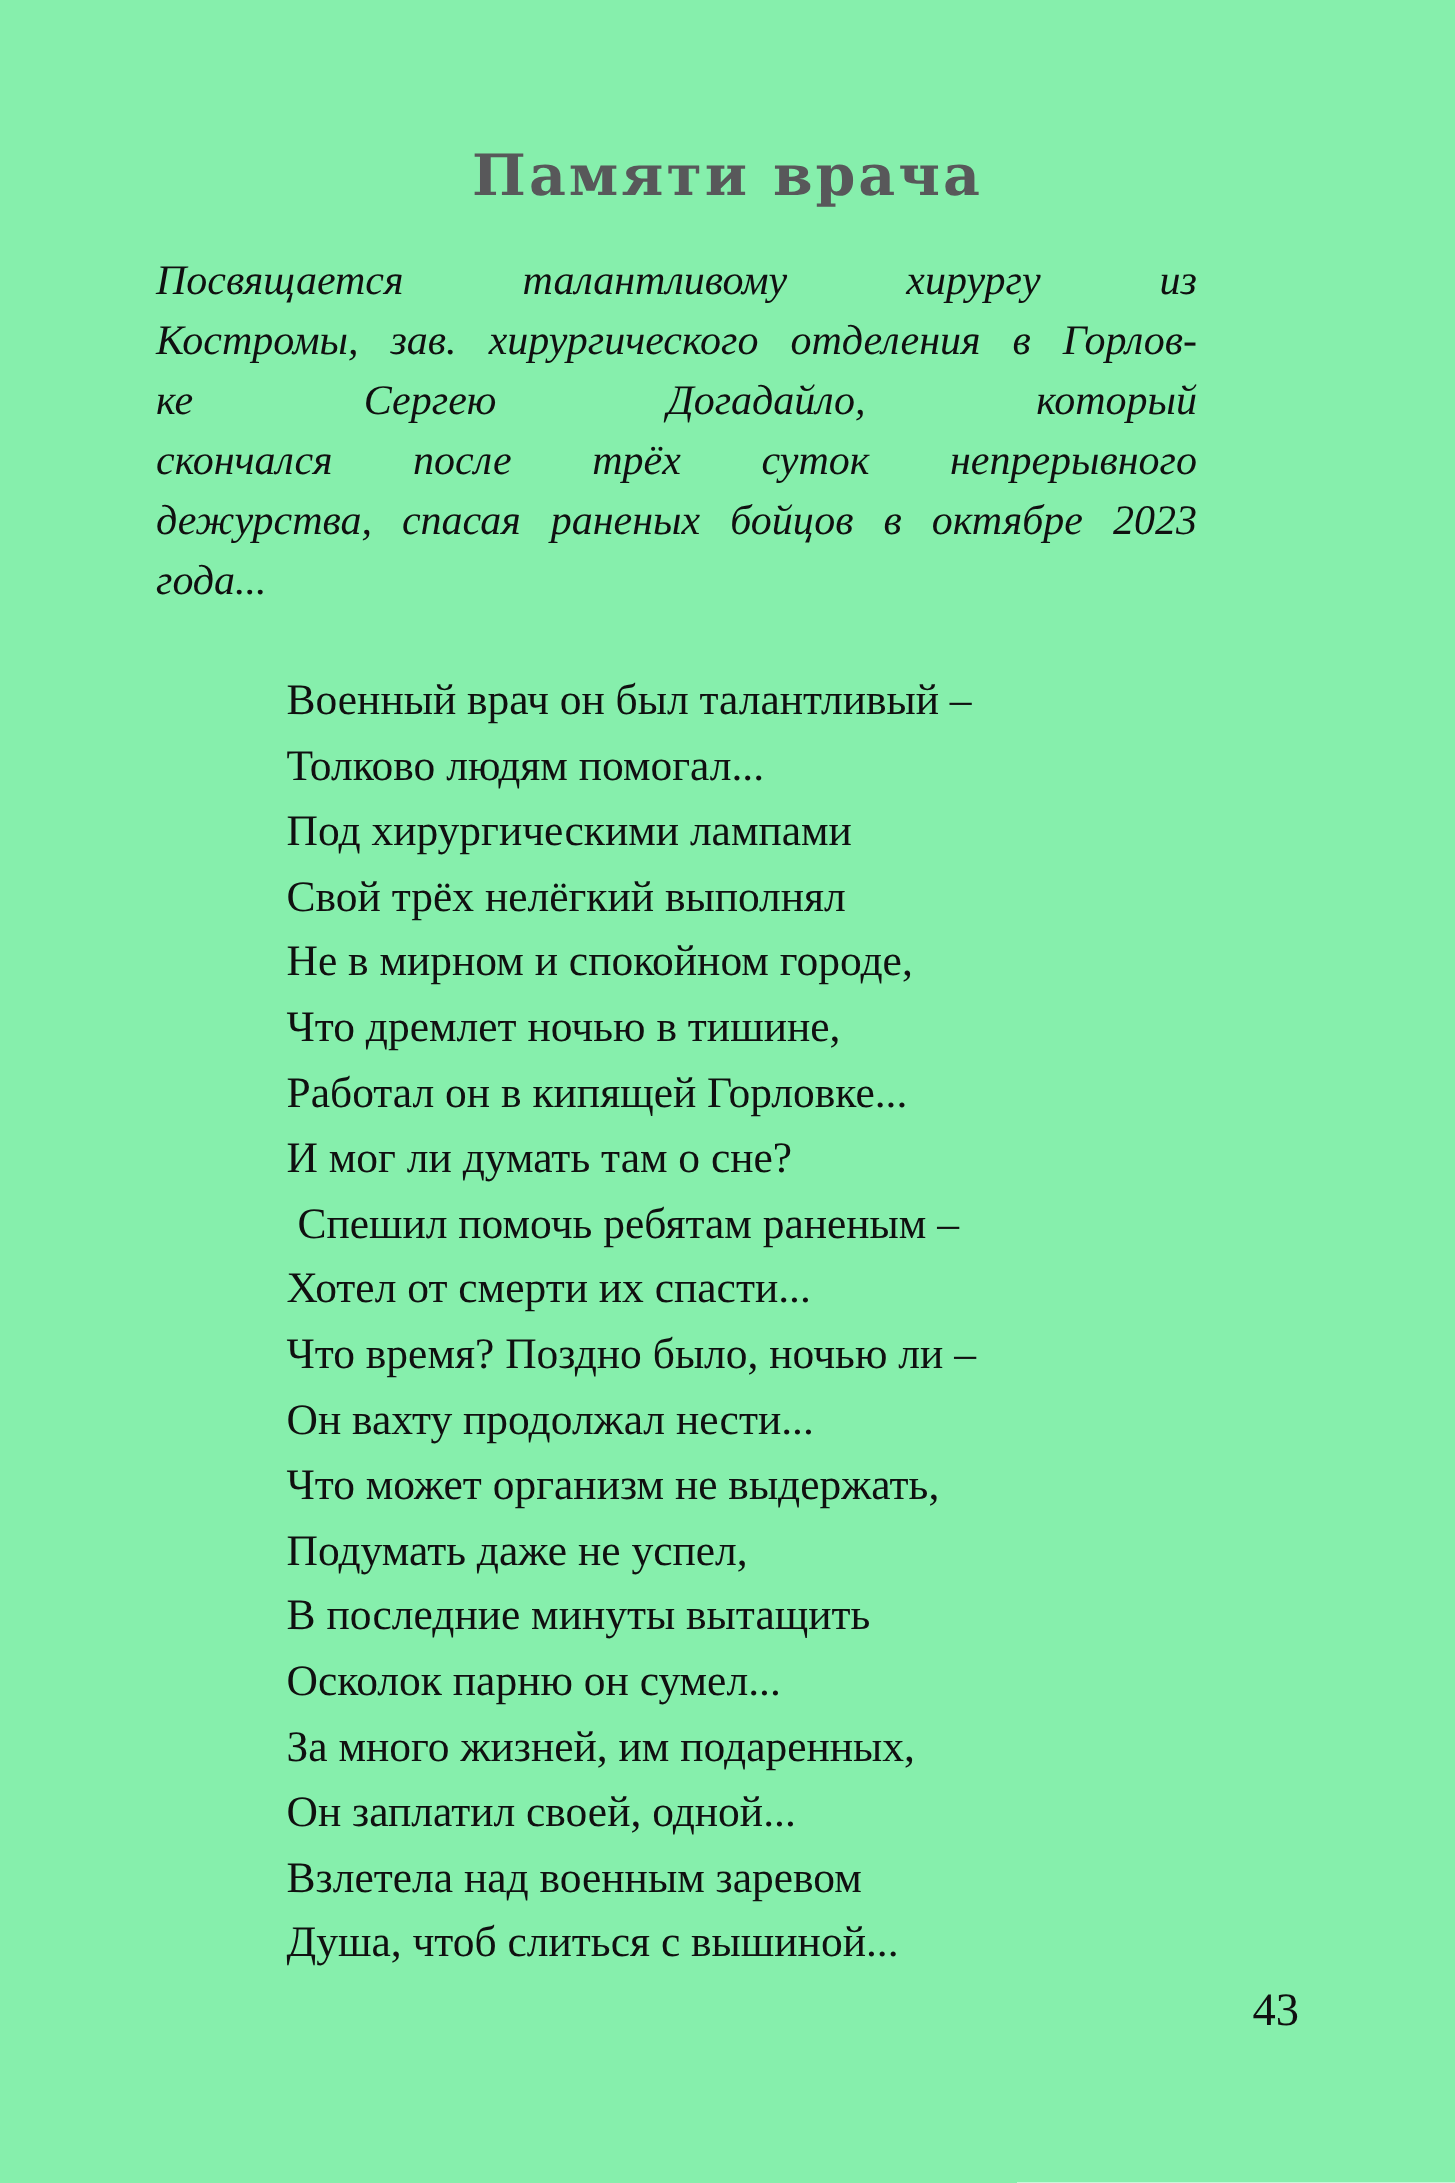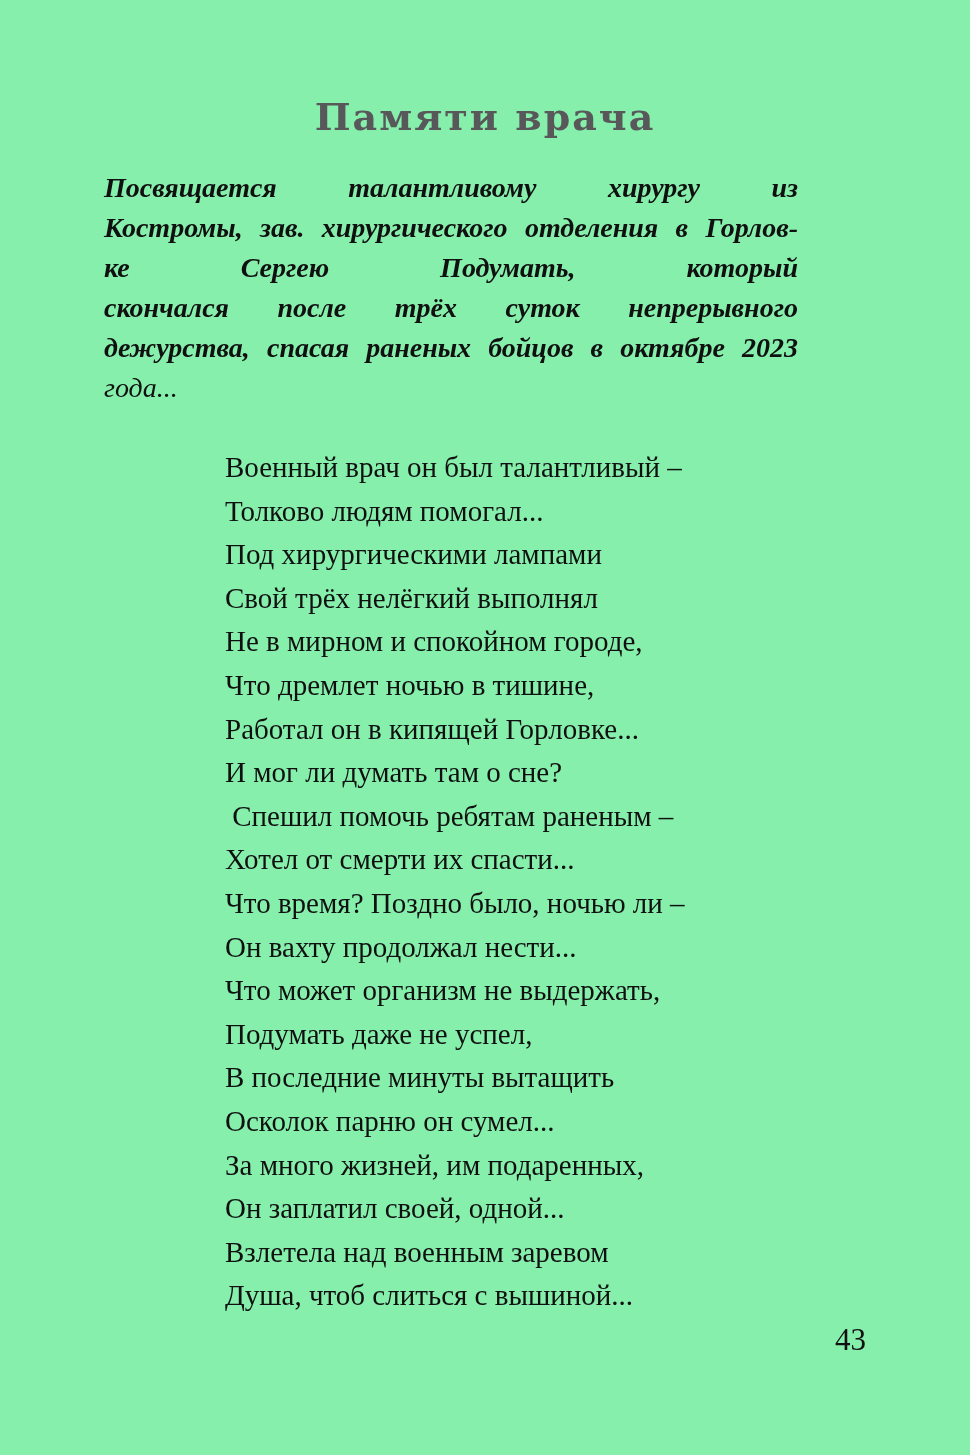--- a/index.html
+++ b/index.html
@@ -38,31 +38,29 @@
     font-size: 28px;
     line-height: 40px;
     color: #101010;
   }
   .ded-line {
     white-space: normal;
   }
   .ded-line.justify {
     text-align: justify;
     text-align-last: justify;
-    font-weight: bold;
   }
   .poem {
     position: absolute;
     top: 446px;
     left: 191px;
     width: 620px;
     font-size: 29px;
     line-height: 43.6px;
     color: #101010;
-    margin-left: 34px;
   }
   .poem-line {
     white-space: pre-wrap;
   }
   .page-number {
     position: absolute;
     top: 1322px;
     right: 104px;
     font-size: 31px;
     color: #101010;
@@ -72,21 +70,21 @@
 </head>
 <body>
 
 <div class="page">
 
   <h1 class="title">Памяти врача</h1>
 
   <div class="dedication">
     <div class="ded-line justify">Посвящается талантливому хирургу из</div>
     <div class="ded-line justify">Костромы, зав. хирургического отделения в Горлов-</div>
-    <div class="ded-line justify">ке Сергею Подумать, который</div>
+    <div class="ded-line justify">ке Сергею Догадайло, который</div>
     <div class="ded-line justify">скончался после трёх суток непрерывного</div>
     <div class="ded-line justify">дежурства, спасая раненых бойцов в октябре 2023</div>
     <div class="ded-line">года...</div>
   </div>
 
   <div class="poem">
     <div class="poem-line">Военный врач он был талантливый –</div>
     <div class="poem-line">Толково людям помогал...</div>
     <div class="poem-line">Под хирургическими лампами</div>
     <div class="poem-line">Свой трёх нелёгкий выполнял</div>

